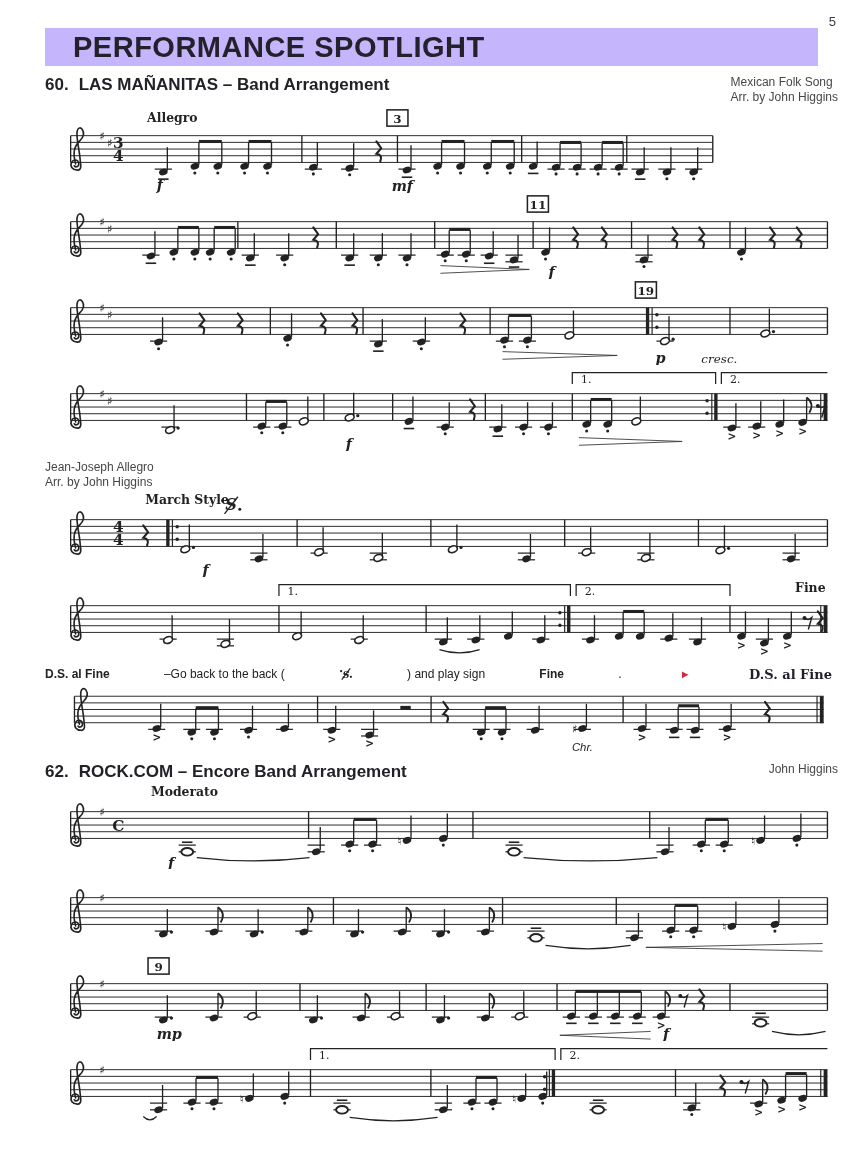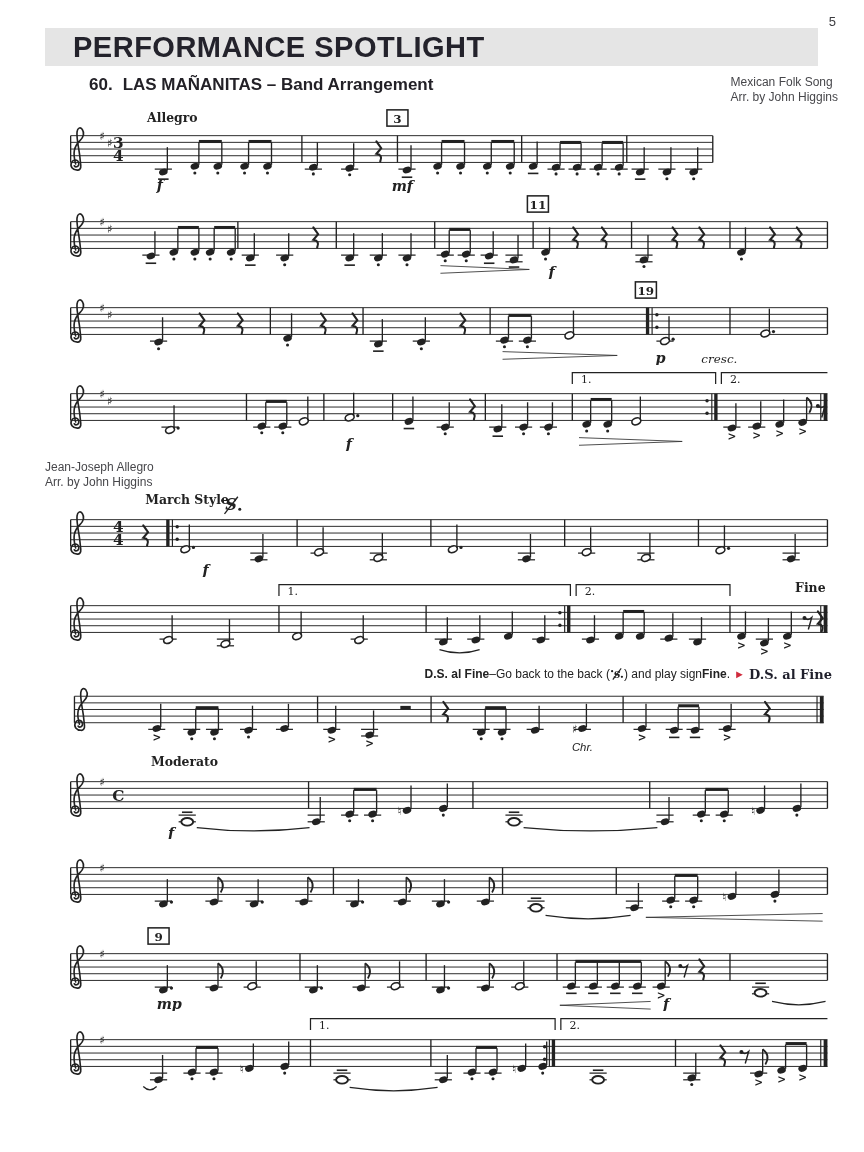--- a/index.html
+++ b/index.html
@@ -3,21 +3,21 @@
 <meta charset="utf-8">
 <style>
   html,body{margin:0;padding:0;background:#ffffff;}
   body{width:864px;height:1152px;position:relative;box-sizing:border-box;
        padding:8px 24px 0 45px;font-family:"Liberation Sans",sans-serif;overflow:hidden;}
   .pagenum{position:absolute;top:14px;right:28px;font-size:13px;color:#3c3c40;}
   .banner{margin-top:20px;width:773px;height:38px;display:flex;align-items:center;
           padding-left:28px;box-sizing:border-box;}
   .banner span{font-weight:bold;font-size:29px;letter-spacing:.5px;color:#23222b;}
   .song-head{display:flex;justify-content:space-between;align-items:flex-start;margin:9px 2px 1px 0;}
-  .song-title{font-weight:bold;font-size:17px;color:#232127;margin-left:44px;}
+  .song-title{font-weight:bold;font-size:17px;color:#232127;}
   .song-num{margin-right:10px;}
   .credits{text-align:left;font-size:12px;color:#47474b;line-height:1.28;}
   svg.sys{display:block;width:810px;height:86px;}
   svg.sys-short{display:block;width:810px;height:70px;}
   .sl{stroke:#222;stroke-width:1;}
   .ldg{stroke:#222;stroke-width:1.3;}
   .bl{stroke:#222;stroke-width:1.4;}
   .thin{stroke:#222;stroke-width:1.2;}
   .stem{stroke:#222;stroke-width:1.4;}
   .clef{stroke:#222;stroke-width:1.7;fill:none;stroke-linecap:round;}
@@ -31,32 +31,32 @@
   .dyn{font:italic bold 15px "DejaVu Serif",serif;}
   .cresc{font:italic 12.5px "DejaVu Serif",serif;}
   .fine{font:bold 13px "DejaVu Serif",serif;}
   .chr{font:italic 12px "Liberation Sans",sans-serif;}
   .vlt{font:11.5px "DejaVu Serif",serif;}
   .reh{font:bold 12.5px "DejaVu Serif",serif;}
   .accg{font:bold 11px "DejaVu Serif",serif;}
   .sig{font:bold 16px "DejaVu Serif",serif;}
   .ks{font:12px "DejaVu Sans",sans-serif;}
   .sgn{font:italic bold 17px "DejaVu Serif",serif;}
-  .ds-line{display:flex;justify-content:flex-end;align-items:center;font-size:12px;
+  .ds-line{display:flex;justify-content:space-between;align-items:center;font-size:12px;
            color:#222;height:18px;margin:2px 8px 0 0;}
   .ds-line .b{font-weight:bold;}
   .ds-line .arrow{margin:0 4px;font-size:11px;}
   .ds-line .dsr{font:bold 13px "DejaVu Serif",serif;color:#1f1f2b;}
 </style>
 </head>
 <body>
 
 <div class="pagenum">5</div>
 
-<div class="banner" style="background: #e5e5e5;">
+<div class="banner" style="background: #c4b5fd;">
   <span style="color: rgb(35, 34, 43);">PERFORMANCE SPOTLIGHT</span>
 </div>
 
 <section>
   <div class="song-head">
     <div class="song-title">
       <span class="song-num">60.</span><span>LAS MAÑANITAS – Band Arrangement</span>
     </div>
     <div class="credits">
       <div>Mexican Folk Song</div>
@@ -654,20 +654,29 @@
       <line x1="658.5" y1="73.5" x2="669.5" y2="73.5" stroke="#222" stroke-width="1.7"></line>
       <line x1="689" y1="65" x2="707" y2="65" class="ldg"></line>
       <ellipse cx="698" cy="64" rx="4.6" ry="3.4" fill="#222" transform="rotate(-20 698 64)"></ellipse>
       <line x1="702.2" y1="62.5" x2="702.2" y2="38" class="stem"></line>
       <text x="698" y="77" class="accg" text-anchor="middle">&gt;</text>
       <path d="M738 36 L743 43 L738 49 Q745 50 742 57" class="rst"></path>
     </svg>
 </section>
 
 <section>
+  <div class="song-head">
+    <div class="song-title">
+      <span class="song-num">62.</span><span>ROCK.COM – Encore Band Arrangement</span>
+    </div>
+    <div class="credits">
+      <div>John Higgins</div>
+      <div></div>
+    </div>
+  </div>
   <svg class="sys" viewBox="0 0 810 90">
       <line x1="8" y1="30" x2="800" y2="30" class="sl"></line>
       <line x1="8" y1="37" x2="800" y2="37" class="sl"></line>
       <line x1="8" y1="44" x2="800" y2="44" class="sl"></line>
       <line x1="8" y1="51" x2="800" y2="51" class="sl"></line>
       <line x1="8" y1="58" x2="800" y2="58" class="sl"></line>
       <line x1="8" y1="30" x2="8" y2="58" class="bl"></line>
       <path d="M15 66 C10 66 7 62 9 58 C11 54 16 55 16.5 59 C17 62 13.5 64 11.8 61.5 M13.2 59.5 C10 48 11.5 41.5 17.5 35.5 C21.5 31.5 22.5 27 20.2 23.5 C18 20.5 15.2 22 14.7 26 C14 32 16 40 17.4 50 L18.6 61 C19 64.5 17 66.5 14.8 66" class="clef"></path>
       <text x="38" y="35" class="ks">♯</text>
       <text x="58" y="50" class="sig" text-anchor="middle">C</text>

